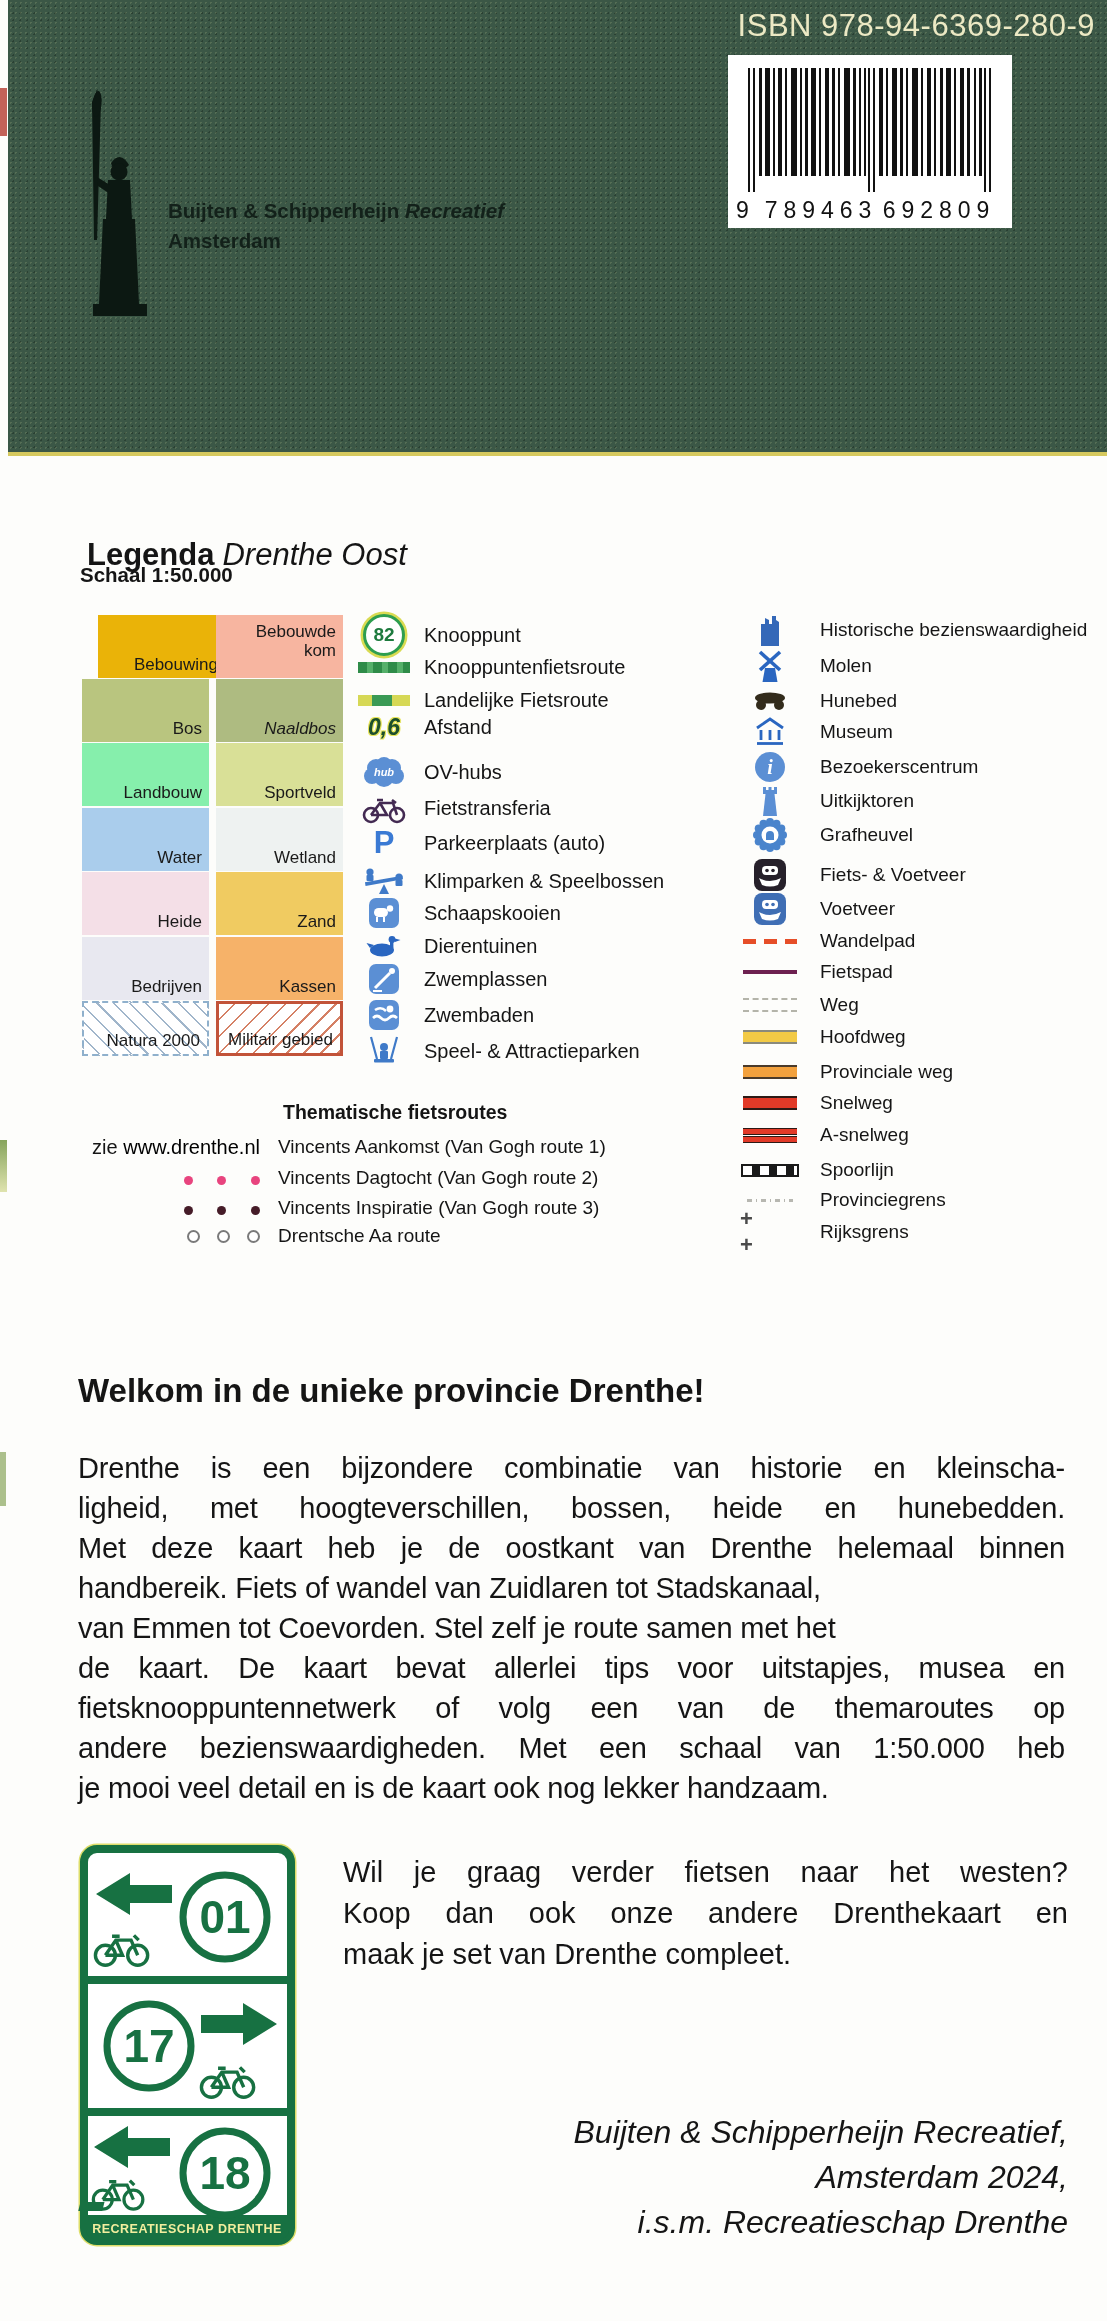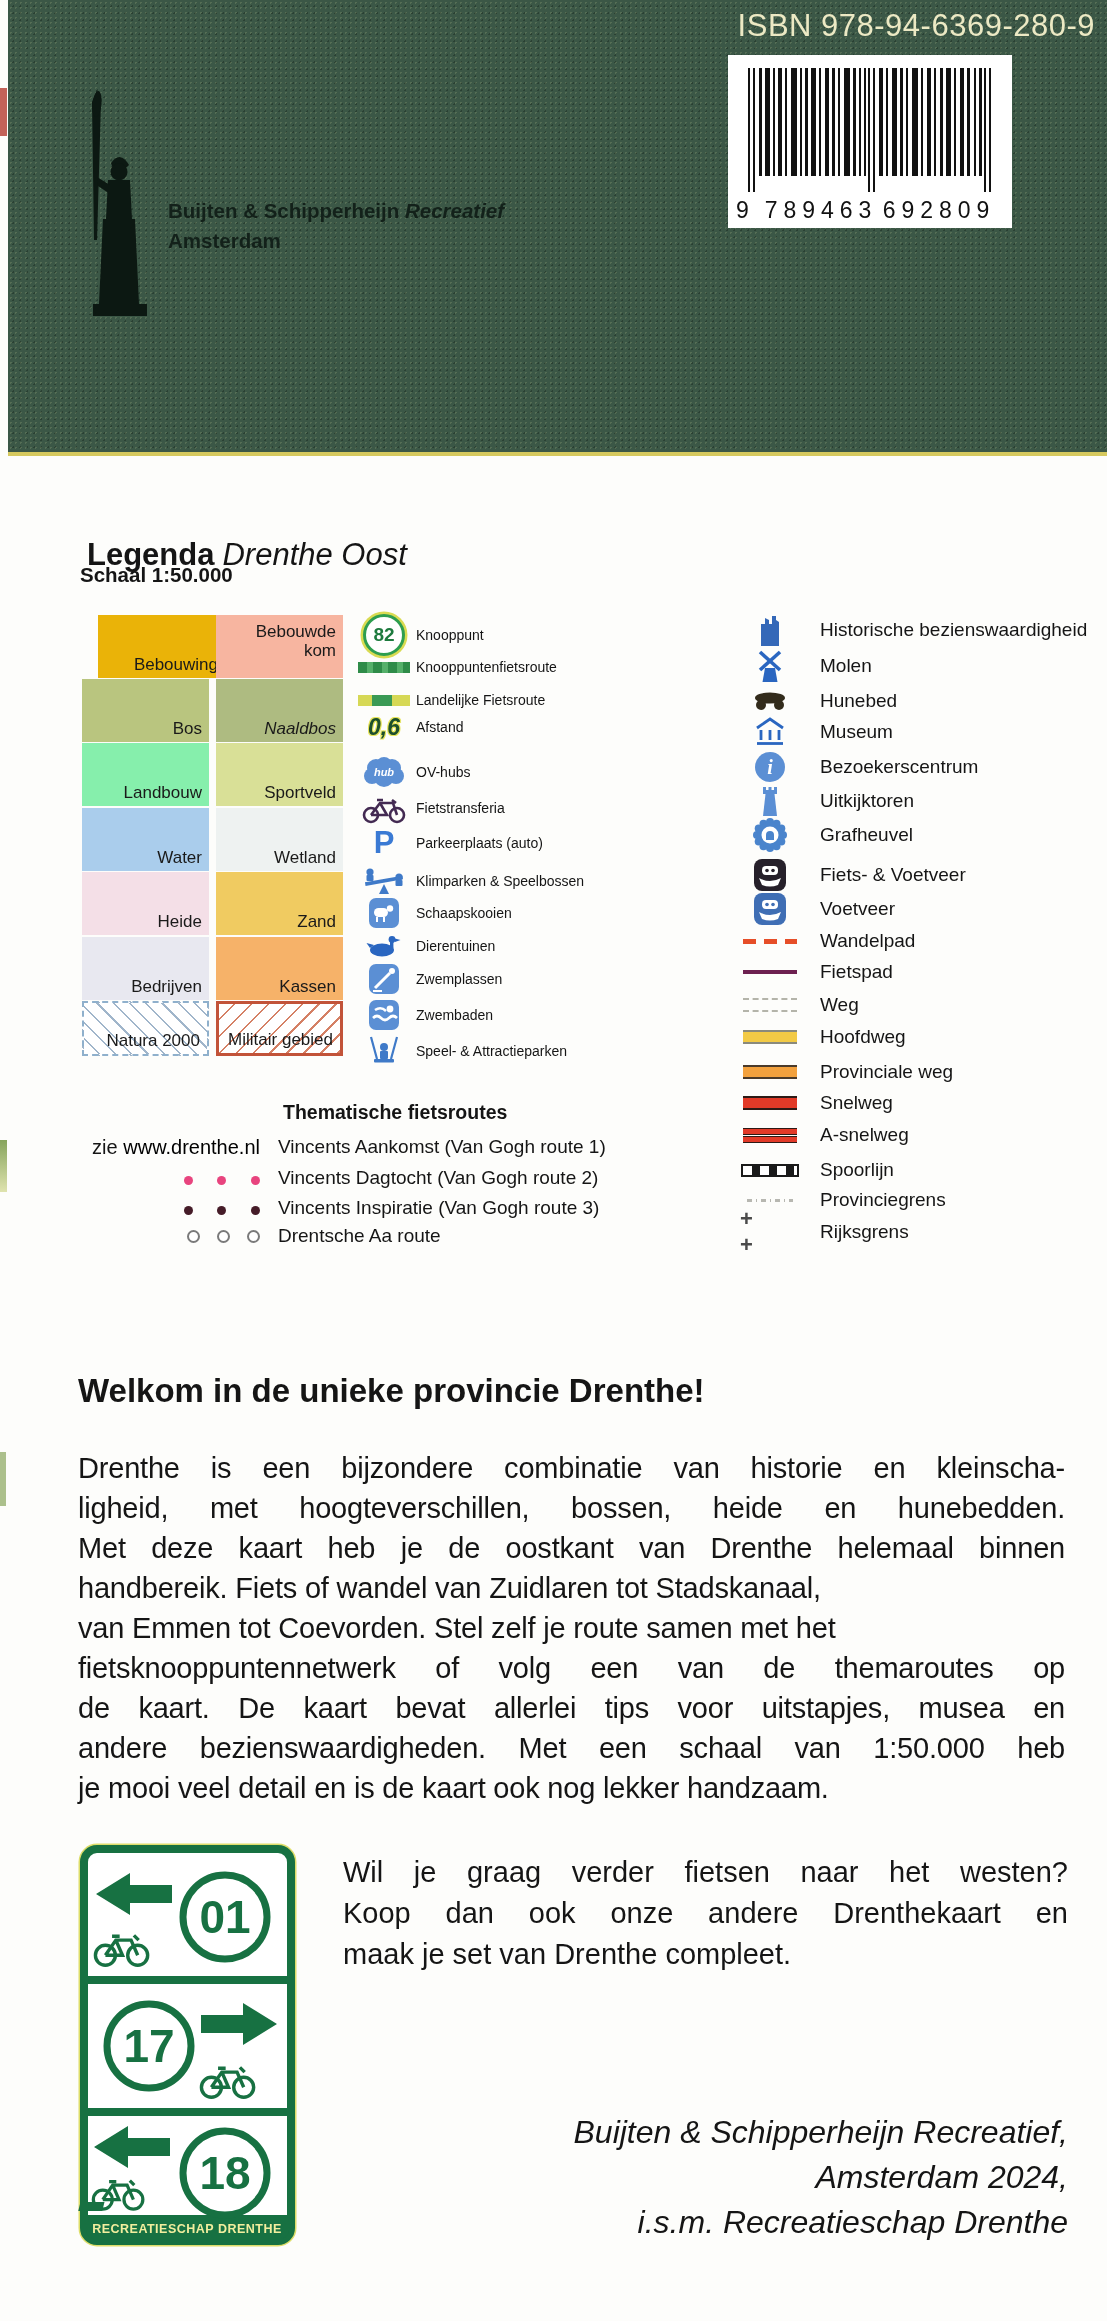--- a/index.html
+++ b/index.html
@@ -35,21 +35,21 @@
   .sw{position:absolute;width:127px;height:63px;}
   .swl{position:absolute;right:7px;bottom:4px;font-size:17px;color:#1a1a1a;text-align:right;line-height:1.12;}
   .swl.wrap{width:92px;bottom:auto;top:7px;}
   .sw.natura{border:2px dashed #8fb0cc;width:123px;height:51px;
      background-image:repeating-linear-gradient(45deg,transparent 0 10px,rgba(120,150,180,.7) 10px 11.5px);}
   .sw.militair{border:3px solid #c25339;width:121px;height:49px;
      background-image:repeating-linear-gradient(135deg,transparent 0 10px,rgba(205,106,74,.85) 10px 12px);}
   
   .mrow{position:absolute;left:356px;height:34px;display:flex;align-items:center;}
   .micon{width:56px;display:flex;justify-content:center;align-items:center;flex:none;}
-  .mlabel{margin-left:4px;font-size:14px;white-space:nowrap;}
+  .mlabel{margin-left:12px;font-size:20px;white-space:nowrap;}
   .rrow{position:absolute;left:740px;height:34px;display:flex;align-items:center;}
   .ricon{width:60px;display:flex;justify-content:center;align-items:center;flex:none;}
   .rlabel{margin-left:20px;font-size:19px;white-space:nowrap;}
   .kpbadge{width:36px;height:36px;border-radius:50%;border:3.5px solid #2e9e4f;box-shadow:0 0 0 2.5px #d9db52;
            display:flex;align-items:center;justify-content:center;background:#fff;
            color:#1d7a3e;font-weight:bold;font-size:19px;}
   .lin-knoop{width:52px;height:11px;background:repeating-linear-gradient(90deg,#2f8c49 0 9px,#55b06a 9px 15px);}
   .lin-land{width:52px;height:11px;background:linear-gradient(90deg,#d6d855 0 14px,#3a9a55 14px 34px,#d6d855 34px 52px);}
   .afstand{font-weight:bold;font-style:italic;font-size:23px;color:#1c4f2c;
            text-shadow:-1px -1px 0 #e6e45a,1px -1px 0 #e6e45a,-1px 1px 0 #e6e45a,1px 1px 0 #e6e45a;}
@@ -520,22 +520,22 @@
     <span class="tlabel">Drentsche Aa route</span>
   </div>
 
   <h2 class="wtitle">Welkom in de unieke provincie Drenthe!</h2>
   <div class="para">
     <div class="just">Drenthe is een bijzondere combinatie van historie en kleinscha-</div>
     <div class="just">ligheid, met hoogteverschillen, bossen, heide en hunebedden.</div>
     <div class="just">Met deze kaart heb je de oostkant van Drenthe helemaal binnen</div>
     <div class="plain">handbereik. Fiets of wandel van Zuidlaren tot Stadskanaal,</div>
     <div class="plain">van Emmen tot Coevorden. Stel zelf je route samen met het</div>
+    <div class="just">de kaart. De kaart bevat allerlei tips voor uitstapjes, musea en</div>
     <div class="just">fietsknooppuntennetwerk of volg een van de themaroutes op</div>
-    <div class="just">de kaart. De kaart bevat allerlei tips voor uitstapjes, musea en</div>
     <div class="just">andere bezienswaardigheden. Met een schaal van 1:50.000 heb</div>
     <div class="plain">je mooi veel detail en is de kaart ook nog lekker handzaam.</div>
   </div>
 
   <svg class="sign" width="219" height="404" viewBox="0 0 219 404">
     <defs>
       <path id="arrowL" d="M0,21 L34,0 L34,12 L76,12 L76,30 L34,30 L34,42 Z"></path>
       <g id="bike" fill="none" stroke="#177142" stroke-width="3.6">
         <circle cx="12" cy="34" r="10.5"></circle>
           <circle cx="46" cy="34" r="10.5"></circle>

